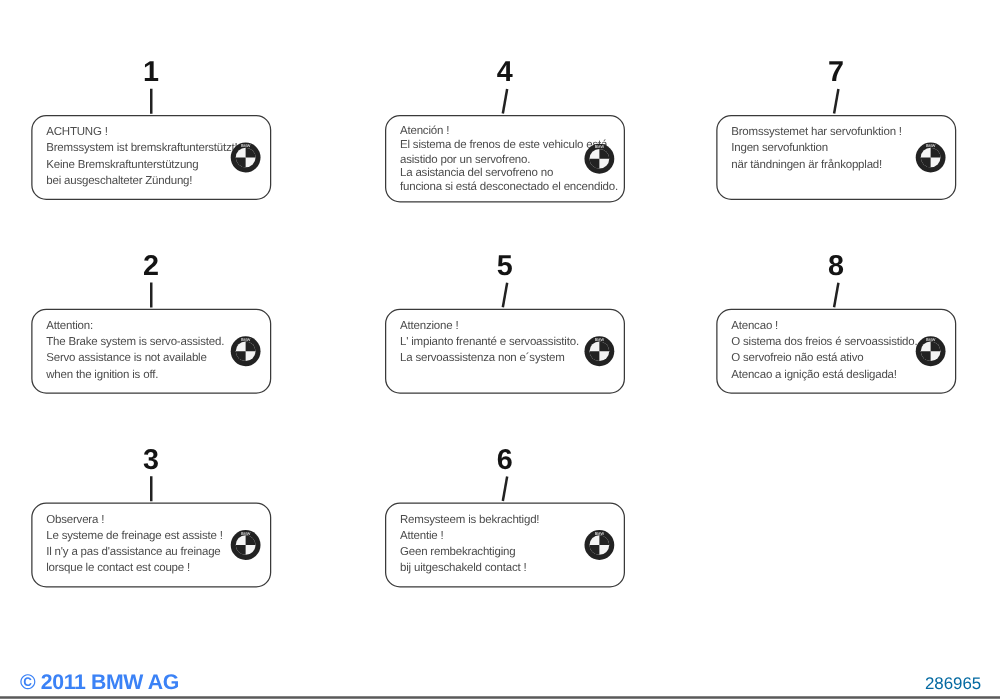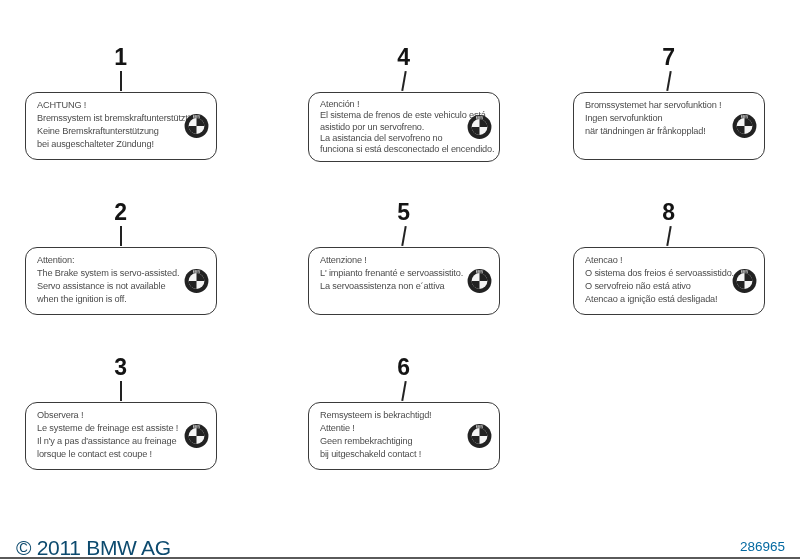--- a/index.html
+++ b/index.html
@@ -58,24 +58,24 @@
     top: 50%;
     transform: translateY(-50%);
     width: 25px;
     height: 25px;
     display: block;
   }
   .copyright {
     position: absolute;
     left: 16px;
     top: 536px;
-    font-size: 21px;
-    font-weight: 400;
+    font-size: 17px;
+    font-weight: 700;
     letter-spacing: -0.3px;
-    color: #0c4a6e;
+    color: #3b82f6;
   }
   .part-number {
     position: absolute;
     right: 15px;
     top: 539px;
     font-size: 13.5px;
     color: #0369a1;
   }
   .bottom-rule {
     position: absolute;
@@ -172,21 +172,21 @@
       </svg>
     </div>
   </div>
 
   <div class="group g5 slant">
     <div class="num">5</div>
     <div class="connector"></div>
     <div class="box">
       <div class="line">Attenzione  !</div>
       <div class="line">L' impianto frenanté e servoassistito.</div>
-      <div class="line">La servoassistenza non e´attiva</div>
+      <div class="line">La servoassistenza non e´system</div>
       <svg class="roundel" viewBox="0 0 26 26">
         <circle cx="13" cy="13" r="12.4" fill="#222"></circle>
         <circle cx="13" cy="13" r="8.2" fill="#f4f4f4"></circle>
         <path d="M13 13 L13 4.8 A8.2 8.2 0 0 1 21.2 13 Z" fill="#222"></path>
         <path d="M13 13 L13 21.2 A8.2 8.2 0 0 1 4.8 13 Z" fill="#222"></path>
         <text x="13" y="4.3" font-size="3.2" fill="#ffffff" text-anchor="middle" font-family="Liberation Sans, sans-serif">BMW</text>
       </svg>
     </div>
   </div>
 

